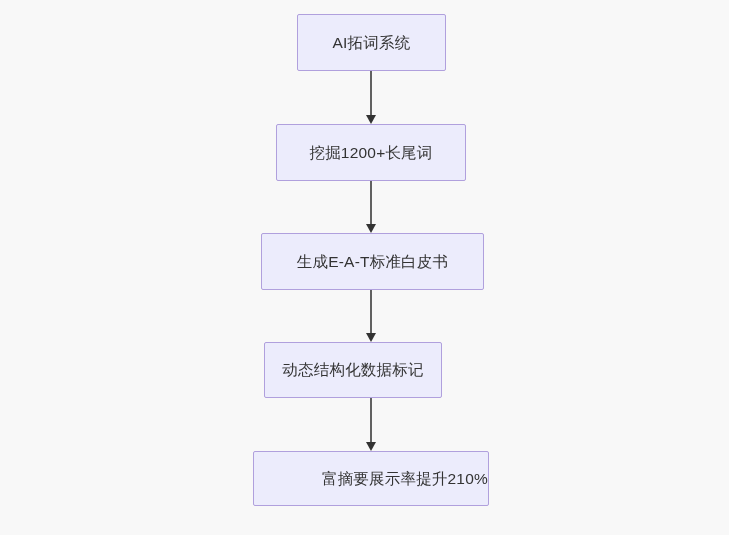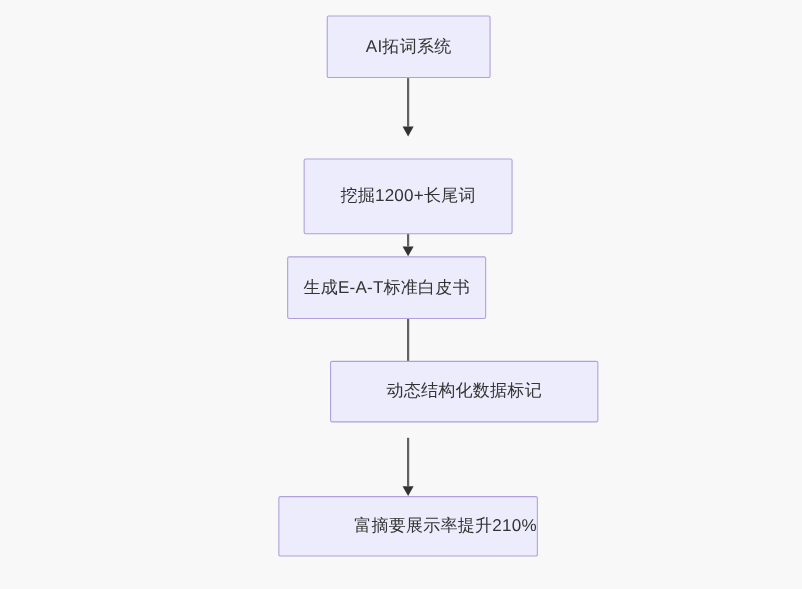--- a/index.html
+++ b/index.html
@@ -81,29 +81,29 @@
 
   <div class="edge" style="left:364px; top:398px; height:53px;">
     <div class="edge-line" style="height:44px;"></div>
     <div class="edge-arrow" style="top:44px;"></div>
   </div>
 
   <div class="node" style="left:297px; top:14px; width:149px; height:57px;">
     <span class="node-label">AI拓词系统</span>
   </div>
 
-  <div class="node" style="left:276px; top:124px; width:190px; height:69px;margin-top:20px;">
+  <div class="node" style="left:276px; top:124px; width:190px; height:57px;">
     <span class="node-label">挖掘1200+长尾词</span>
   </div>
 
-  <div class="node" style="left:261px; top:233px; width:181px; height:57px;">
+  <div class="node" style="left:261px; top:233px; width:223px; height:57px;">
     <span class="node-label">生成E-A-T标准白皮书</span>
   </div>
 
-  <div class="node" style="left:264px; top:328px; width:244px; height:56px;margin-left:36px;">
+  <div class="node" style="left:264px; top:342px; width:178px; height:56px;">
     <span class="node-label">动态结构化数据标记</span>
   </div>
 
   <div class="node" style="left:253px; top:451px; width:236px; height:55px;justify-content:flex-end;">
     <span class="node-label">富摘要展示率提升210%</span>
   </div>
 
 </div>
 
 </body></html>

